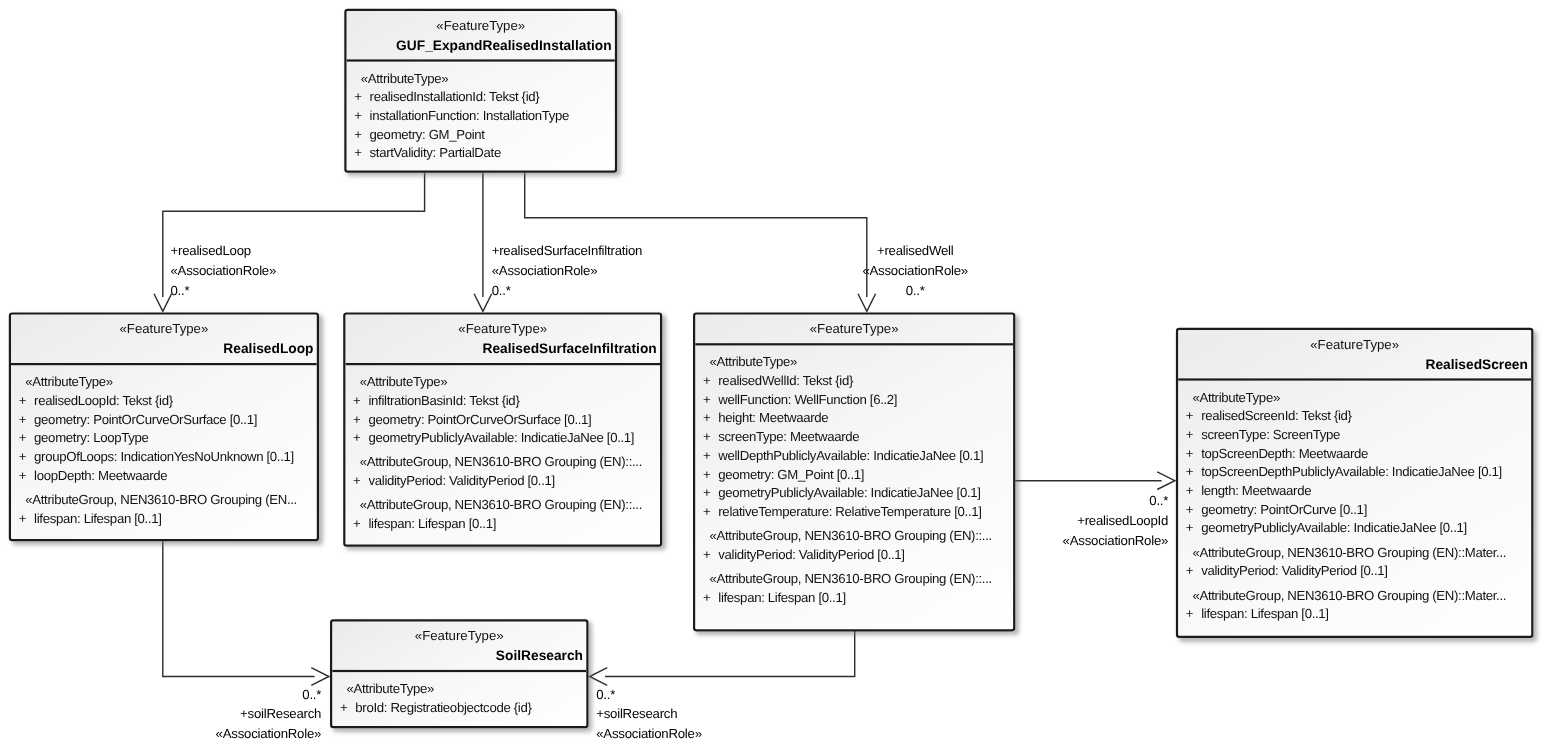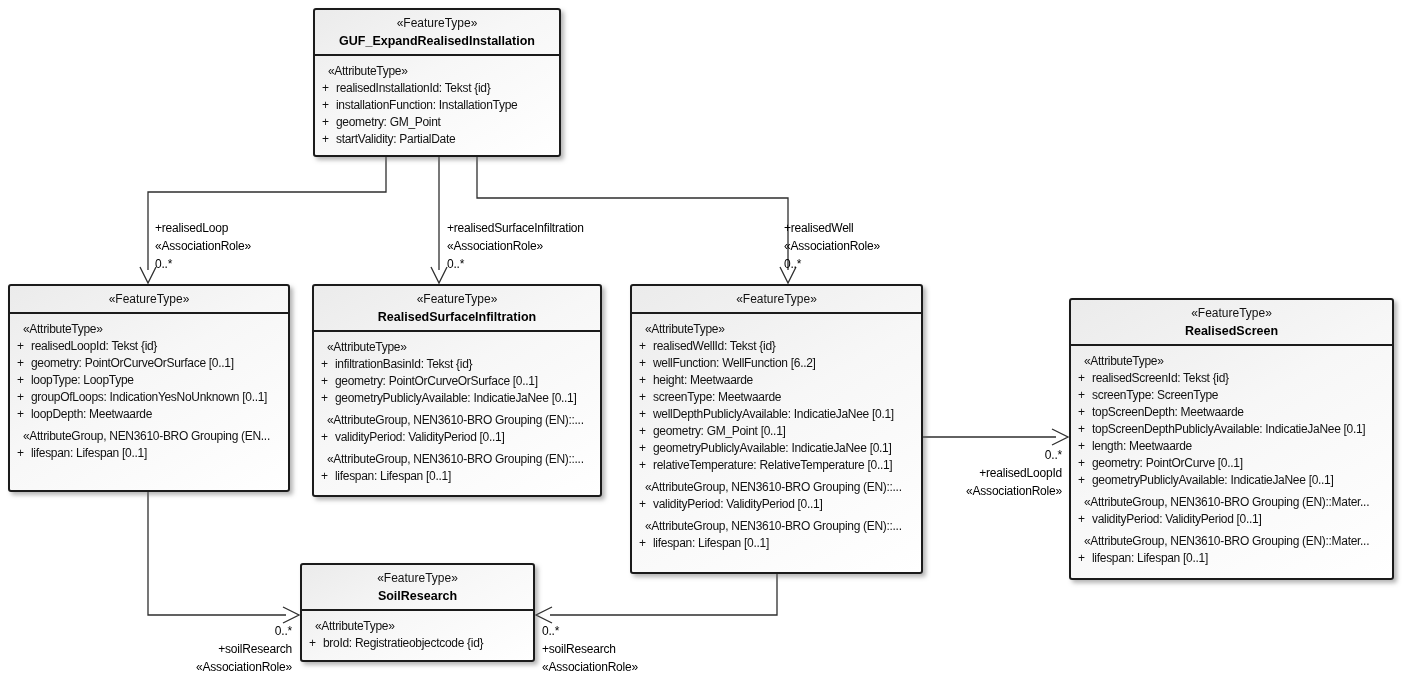--- a/index.html
+++ b/index.html
@@ -28,21 +28,21 @@
     display:flex; flex-direction:column;
     overflow:hidden;
   }
   .uml-title {
     text-align:center;
     padding:5px 3px 4px 3px;
     border-bottom:2px solid #1b1b1b;
     flex:none;
   }
   .uml-title .stereotype { font-size:12px; line-height:17px; color:#111; }
-  .uml-title .class-name { font-size:12.5px; line-height:18px; font-weight:bold; color:#000; }
+  .uml-title .class-name { font-size:12.5px; line-height:18px; font-weight:bold; color:#000;text-align:right; }
   .uml-attrs {
     padding:7px 3px 4px 0;
     font-size:12px;
     color:#111;
     flex:1;
     border-radius:11px;
   }
   .row {
     display:flex;
     line-height:17px;
@@ -114,36 +114,37 @@
       <div class="row">
           <span class="vis">+</span>
           <span class="attr-text">startValidity: PartialDate</span>
         </div>
     </div>
   </div>
 
   <div class="uml-box" style="left:8px; top:284px; width:282px; height:208px;">
     <div class="uml-title">
       <div class="stereotype">«FeatureType»</div>
+      <div class="class-name">RealisedLoop</div>
     </div>
     <div class="uml-attrs">
       <div class="row header">
           <span class="attr-text">«AttributeType»</span>
         </div>
       <div class="row">
           <span class="vis">+</span>
           <span class="attr-text">realisedLoopId: Tekst {id}</span>
         </div>
       <div class="row">
           <span class="vis">+</span>
           <span class="attr-text">geometry: PointOrCurveOrSurface [0..1]</span>
         </div>
       <div class="row">
           <span class="vis">+</span>
-          <span class="attr-text">loopType: LoopType</span>
+          <span class="attr-text">geometry: LoopType</span>
         </div>
       <div class="row">
           <span class="vis">+</span>
           <span class="attr-text">groupOfLoops: IndicationYesNoUnknown [0..1]</span>
         </div>
       <div class="row">
           <span class="vis">+</span>
           <span class="attr-text">loopDepth: Meetwaarde</span>
         </div>
       <div class="row group">
@@ -326,21 +327,21 @@
     <div>«AssociationRole»</div>
     <div>0..*</div>
   </div>
 
   <div class="conn-label" style="left:447px; top:219px;">
     <div>+realisedSurfaceInfiltration</div>
     <div>«AssociationRole»</div>
     <div>0..*</div>
   </div>
 
-  <div class="conn-label" style="left:784px; top:219px;">
+  <div class="conn-label" style="left:784px; top:219px;text-align:center;">
     <div>+realisedWell</div>
     <div>«AssociationRole»</div>
     <div>0..*</div>
   </div>
 
   <div class="conn-label right" style="left:920px; top:446px; width:142px;">
     <div>0..*</div>
     <div>+realisedLoopId</div>
     <div>«AssociationRole»</div>
   </div>

